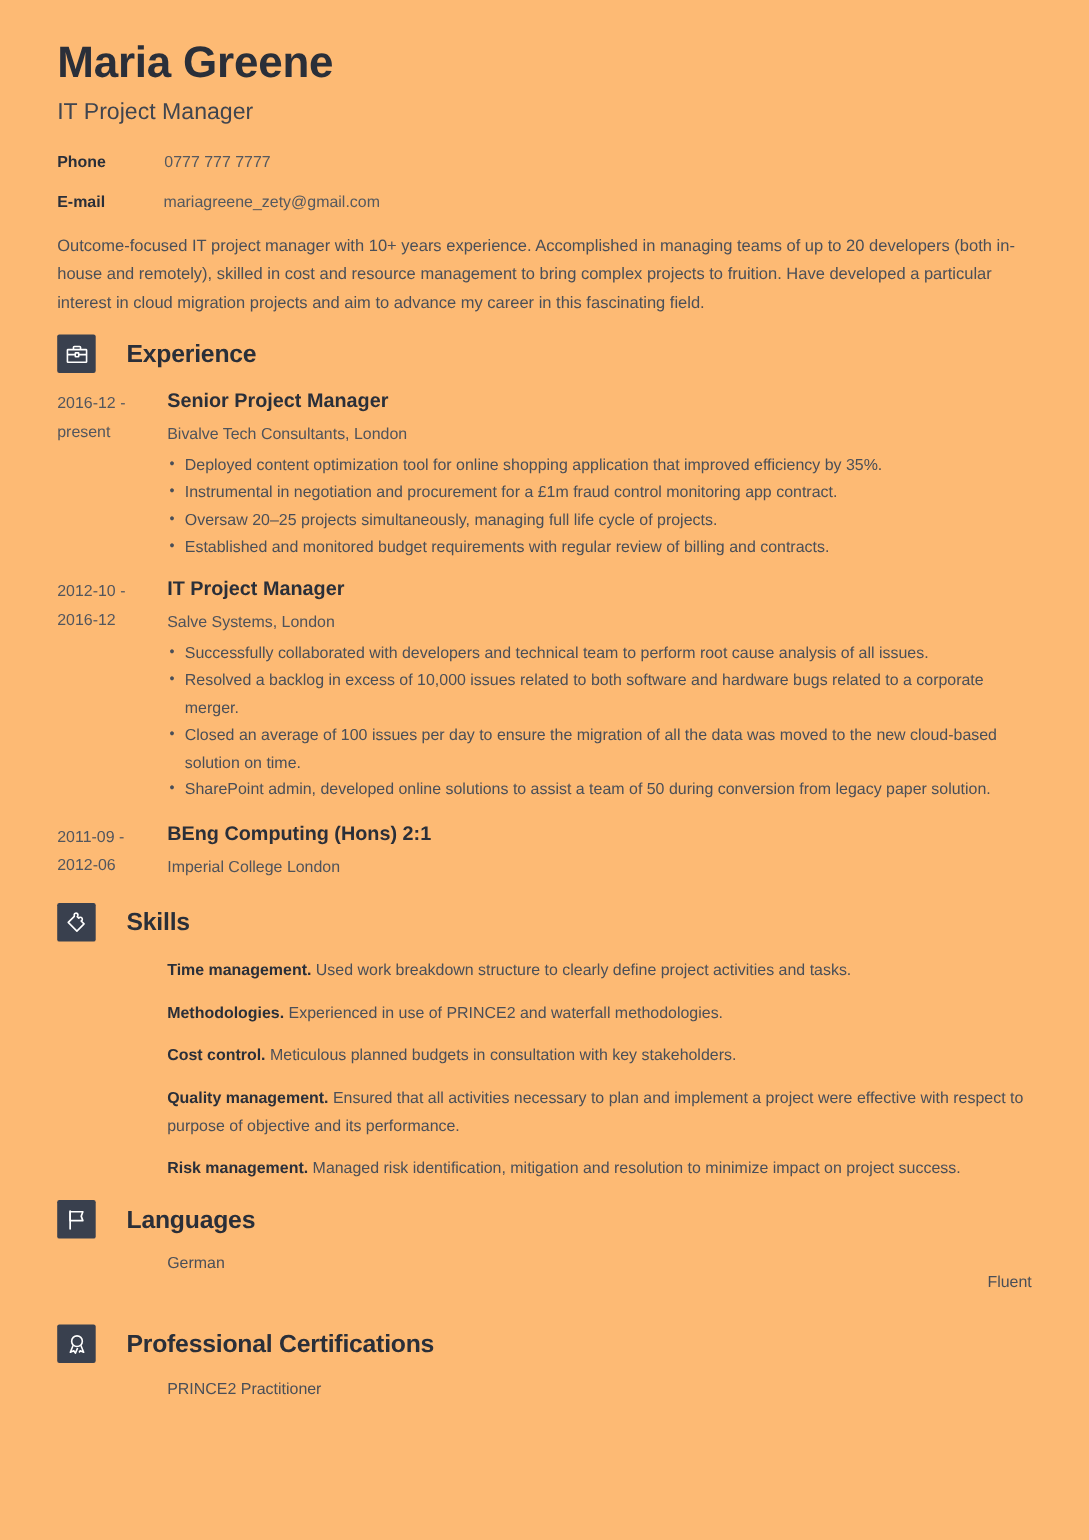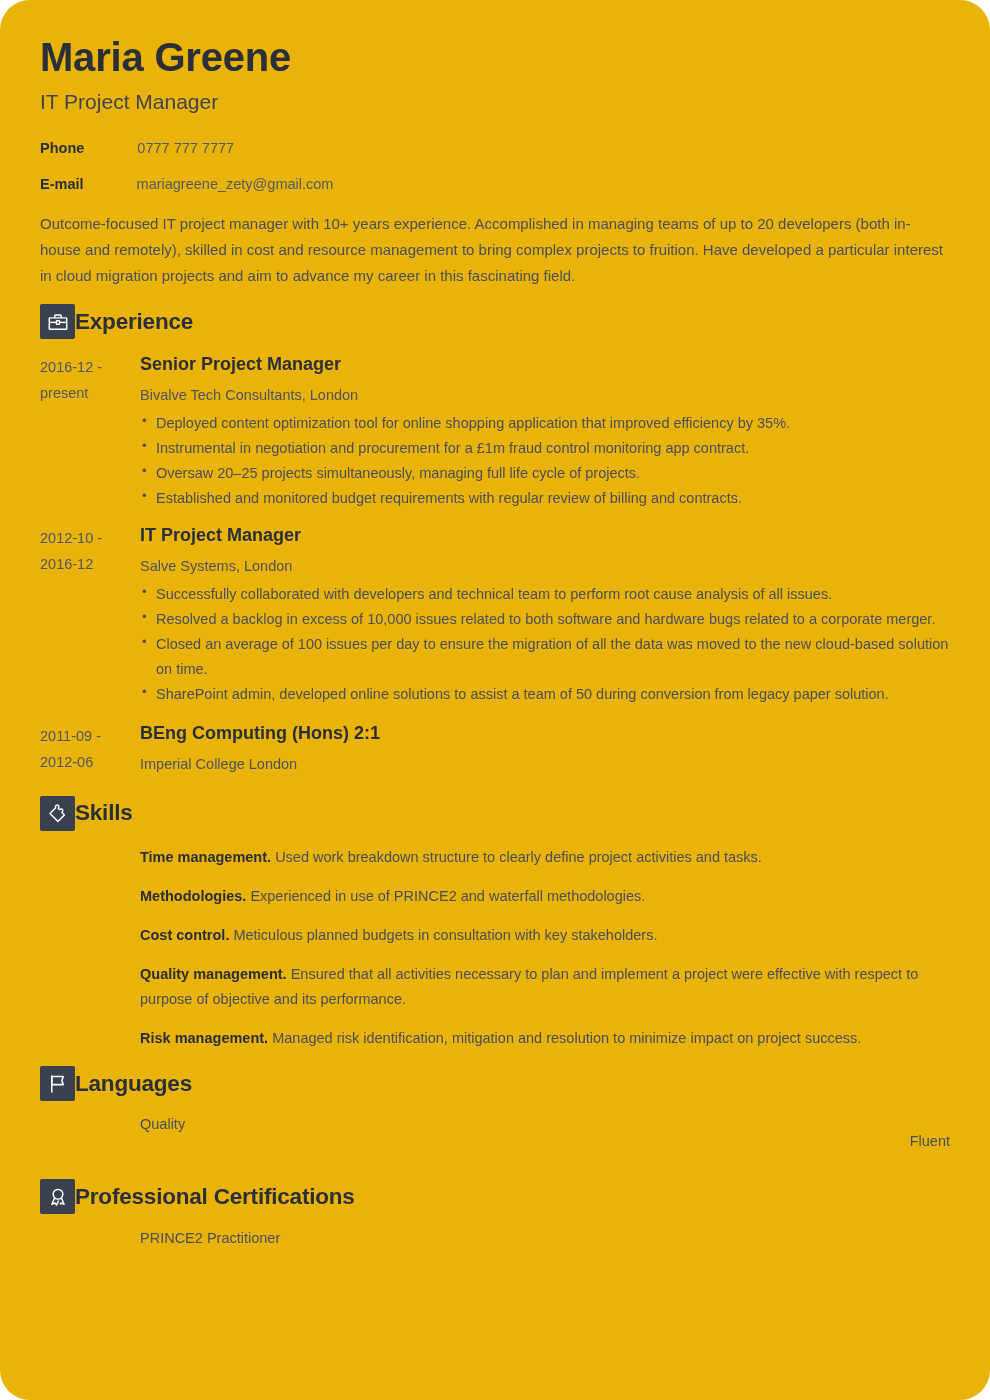--- a/index.html
+++ b/index.html
@@ -11,25 +11,24 @@
     width: 990px;
     height: 1400px;
     font-family: "Liberation Sans", sans-serif;
     color: #40454f;
     -webkit-font-smoothing: antialiased;
   }
   .page {
     position: relative;
     width: 990px;
     height: 1400px;
-    background: #eab308;
+    background: #fdba74;
     box-sizing: border-box;
-    padding: 0 40px;
+    padding: 0 52px;
     overflow: hidden;
-    border-radius: 30px;
   }
 
   
   .header {
     padding-top: 34px;
   }
   .full-name {
     font-size: 40px;
     font-weight: bold;
     letter-spacing: -0.2px;
@@ -73,21 +72,21 @@
     text-align: left;
   }
 
   
   .section {
     margin-top: 16px;
   }
   .section-head {
     display: flex;
     align-items: center;
-    gap: 0;
+    gap: 28px;
     margin-bottom: 14px;
   }
   .sec-icon {
     width: 35px;
     height: 35px;
     background: #39404e;
     border-radius: 2px;
     flex: 0 0 35px;
     display: flex;
     align-items: center;
@@ -330,21 +329,21 @@
       <span class="sec-icon">
         <svg width="22" height="22" viewBox="0 0 24 24" fill="none" stroke="#ffffff" stroke-width="1.7" stroke-linejoin="round" stroke-linecap="round">
           <path d="M5.2 3.2v17.6"></path>
           <path d="M5.2 3.9h12.6l-1.6 4.4 1.6 4.4H5.2z"></path>
         </svg>
       </span>
       <span class="section-title">Languages</span>
     </div>
 
     <div class="lang-row">
-      <span class="lang-name">Quality</span>
+      <span class="lang-name">German</span>
       <span class="lang-bar-wrap">
         <span class="lang-bar-track">
           <span class="lang-bar-fill" id="lang-fill-0" style="width: 100%;"></span>
         </span>
         <span class="lang-level">Fluent</span>
       </span>
     </div>
   </div>
 
   <div class="section">

